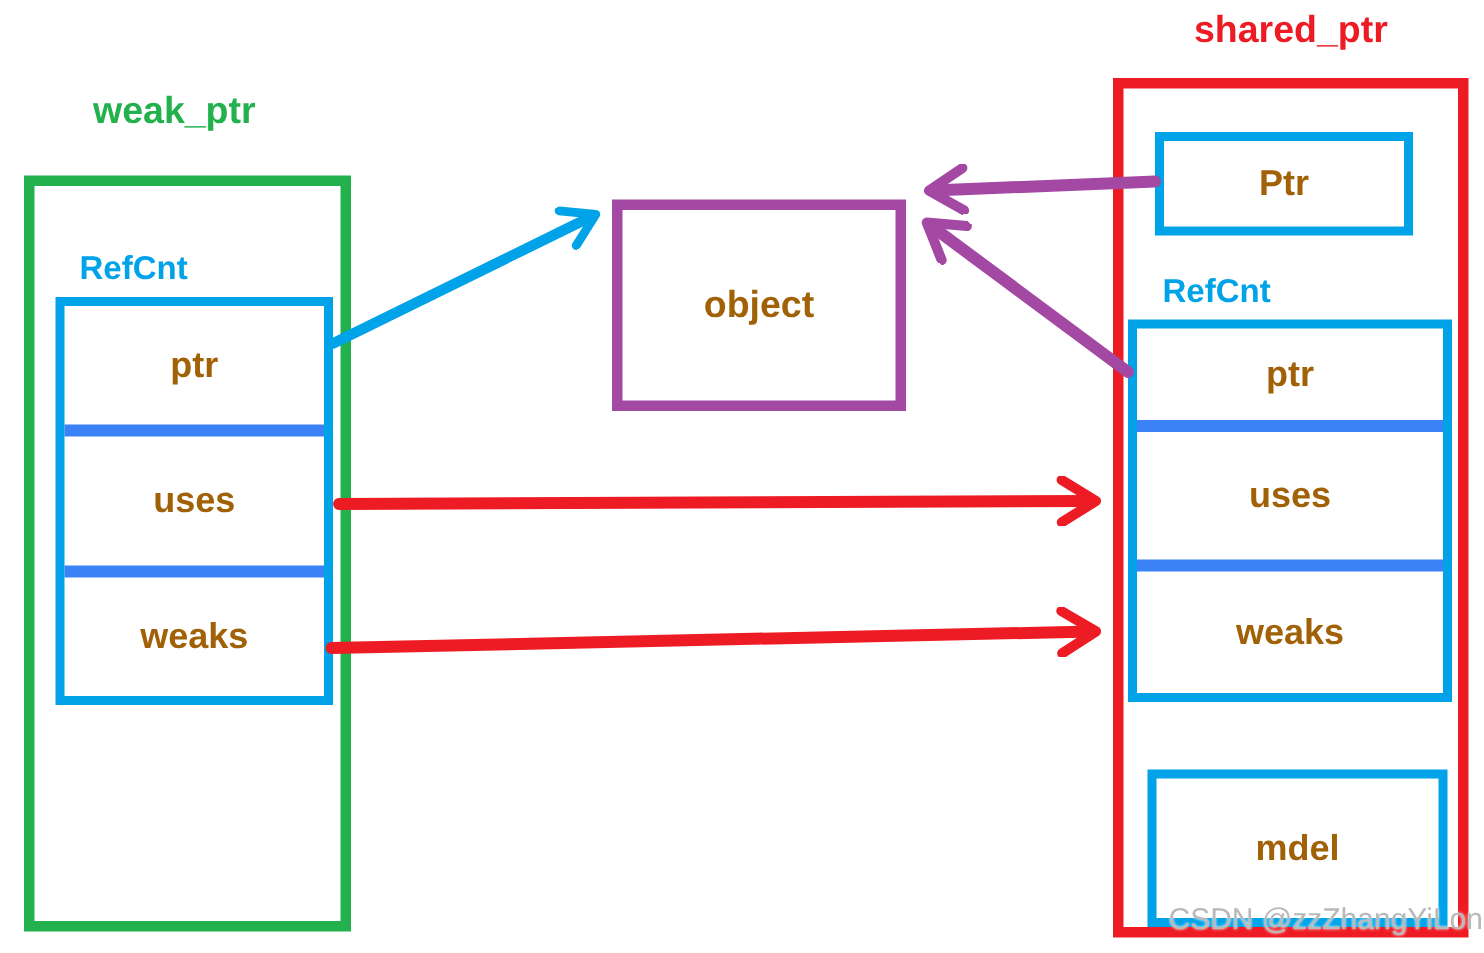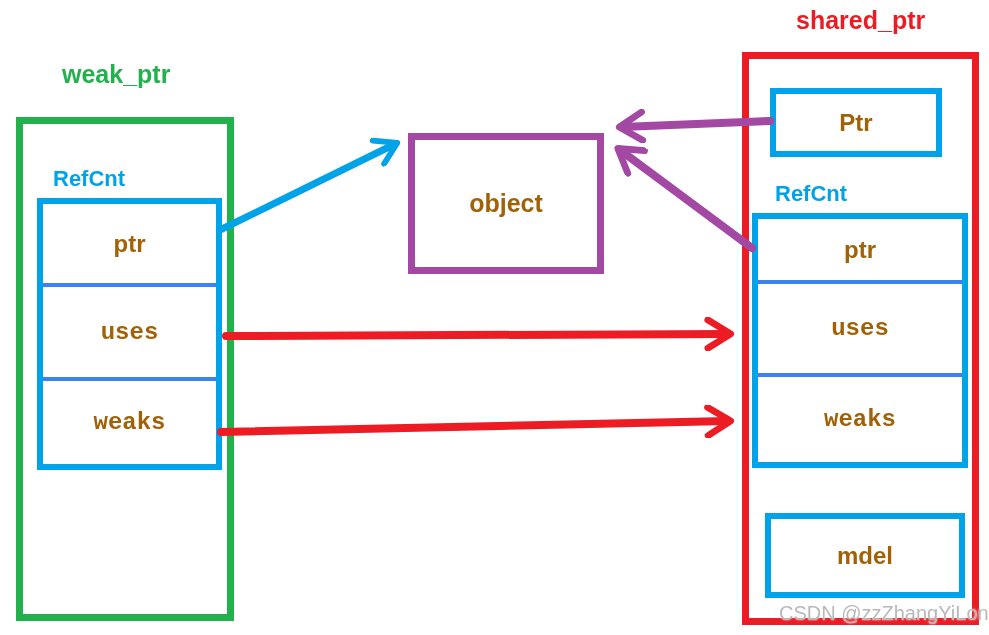--- a/index.html
+++ b/index.html
@@ -42,39 +42,39 @@
     display: flex; align-items: center; justify-content: center;
   }
   .object-box .cell-text { font-size: 25px; }
 
   .ptr-box {
     left: 770px; top: 88px; width: 172px; height: 69px;
     border: 6px solid #00A2E8;
     display: flex; align-items: center; justify-content: center;
   }
   .mdel-box {
-    left: 765px; top: 513px; width: 200px; height: 85px;
+    left: 765px; top: 513px; width: 200px; height: 105px;
     border: 6px solid #00A2E8;
     display: flex; align-items: center; justify-content: center;
   }
 
   .ref-table {
     position: absolute;
     box-sizing: border-box;
     border: 6px solid #00A2E8;
     display: flex;
     flex-direction: column;
   }
   .ref-table .row {
     box-sizing: border-box;
     display: flex;
     align-items: center;
     justify-content: center;
   }
-  .ref-table .row + .row { border-top: 4px solid #3b82f6; font-family: Liberation Mono, monospace; }
+  .ref-table .row + .row { border-top: 8px solid #3b82f6; }
 
   .left-table  { left: 37px;  top: 198px; width: 185px; height: 272px; }
   .left-table  .row-1 { height: 79px; }
   .left-table  .row-2 { height: 94px; }
   .left-table  .row-3 { flex: 1; }
 
   .right-table { left: 752px; top: 213px; width: 216px; height: 255px; }
   .right-table .row-1 { height: 61px; }
   .right-table .row-2 { height: 93px; }
   .right-table .row-3 { flex: 1; }

